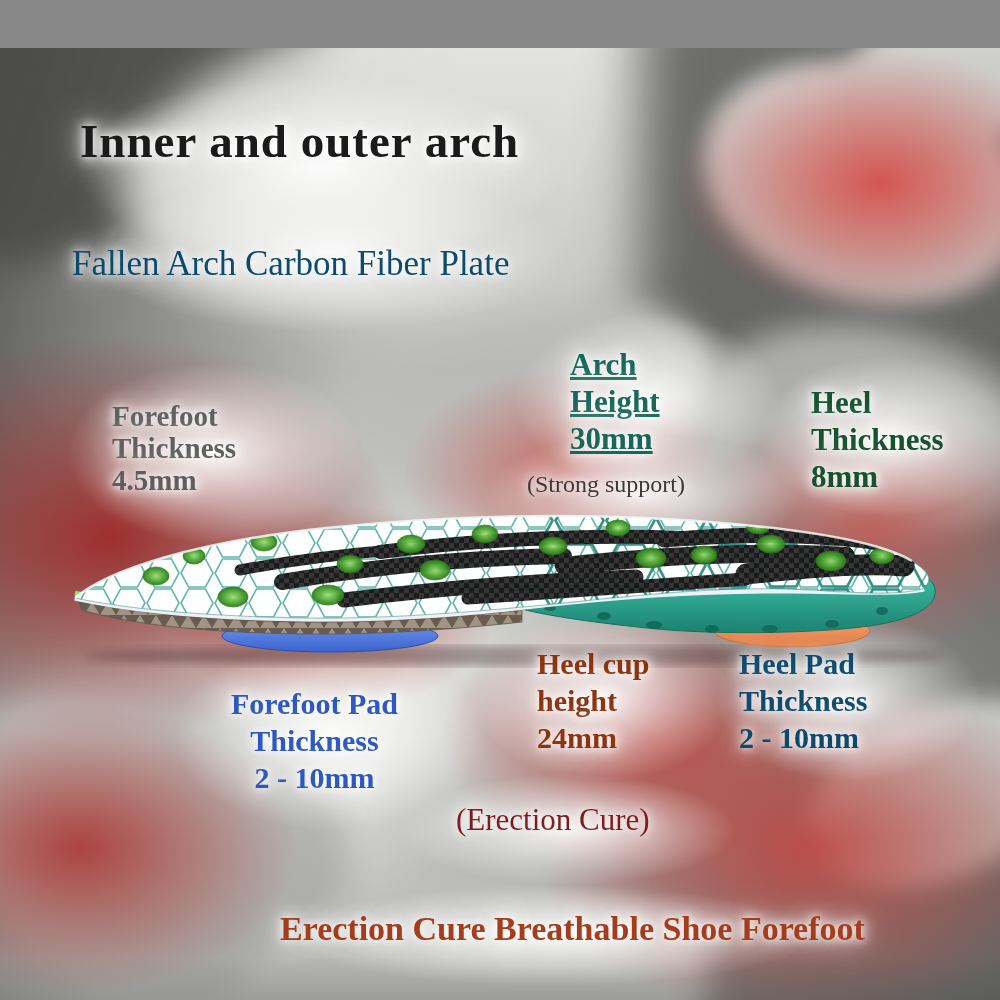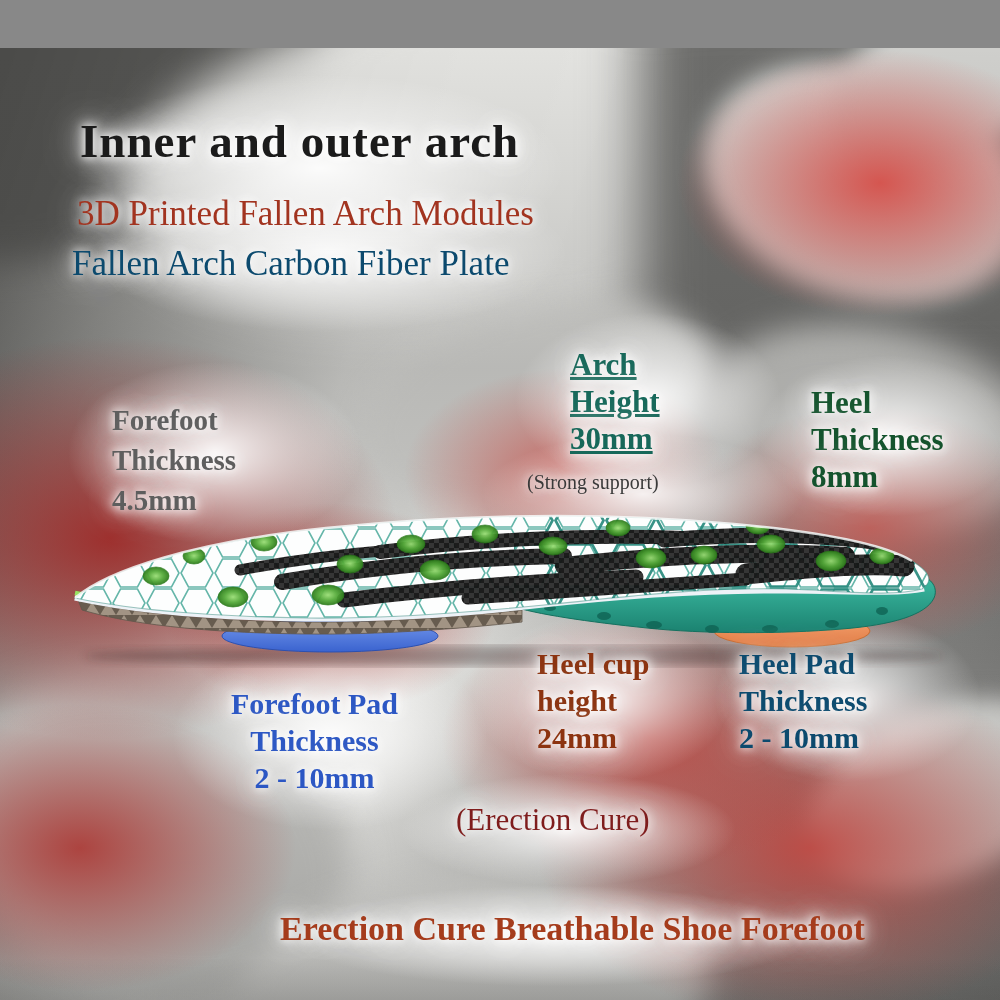--- a/index.html
+++ b/index.html
@@ -52,24 +52,24 @@
   
   .insole { position:absolute; left:44px; top:450px; width:912px; height:172px; }
 
   
   .txt { position:absolute; white-space:pre-line;
     text-shadow:0 0 8px #fff, 0 0 16px #fff, 0 0 28px rgba(255,255,255,.9), 0 0 42px rgba(255,255,255,.7); }
   .b { font-weight:bold; }
   .title     { left:80px;  top:66px;  font-size:47px; font-weight:bold; letter-spacing:1px; }
   .sub-red   { left:77px;  top:146px; font-size:35px; }
   .sub-black { left:72px;  top:196px; font-size:35px; }
-  .lbl-forefoot { left:112px; top:352px; font-size:29px; line-height:40px; }
+  .lbl-forefoot { left:112px; top:352px; font-size:29px; line-height:32px; }
   .lbl-arch     { left:570px; top:298px; font-size:31px; line-height:37px;text-decoration:underline; }
   .lbl-heelthk  { left:811px; top:336px; font-size:31px; line-height:37px; }
-  .lbl-strong   { left:527px; top:423px; font-size:20px; }
+  .lbl-strong   { left:527px; top:423px; font-size:24px; }
   .lbl-fpad     { left:231px; top:637px; font-size:30px; line-height:37px;text-align:center; }
   .lbl-heelcup  { left:537px; top:597px; font-size:30px; line-height:37px; }
   .lbl-heelpad  { left:739px; top:597px; font-size:30px; line-height:37px; }
   .lbl-erection { left:456px; top:754px; font-size:31px; }
   .footer-line  { left:280px; top:862px; font-size:34px; }
 </style>
 </head>
 <body>
 
 <div class="canvas">
@@ -188,21 +188,20 @@
           <ellipse cx="787" cy="63" rx="15" ry="10"></ellipse>
         <ellipse cx="838" cy="58" rx="12" ry="8"></ellipse>
           <ellipse cx="861" cy="42" rx="11" ry="8"></ellipse>
       </g>
     </g>
 
     <path d="M 31 100 C 64 72 150 44 282 30 C 420 16 560 14 690 26 C 778 34 840 46 868 63" fill="none" stroke="rgba(255,255,255,.8)" stroke-width="2.5"></path>
   </svg>
 
   <div class="txt title" style="color: rgb(27, 27, 27);">Inner and outer arch</div>
-  <div class="txt sub-red" style="color: rgb(162, 52, 32);">3D Printed Fallen Arch Modules</div>
   <div class="txt sub-black" style="color: #0c4a6e;">Fallen Arch Carbon Fiber Plate</div>
 
   <div class="txt b lbl-forefoot" style="color: rgb(94, 94, 94);">Forefoot
 Thickness
 4.5mm</div>
   <div class="txt b lbl-arch" style="color: rgb(23, 104, 90);">Arch
 Height
 30mm</div>
   <div class="txt b lbl-heelthk" style="color: #14532d;">Heel
 Thickness

